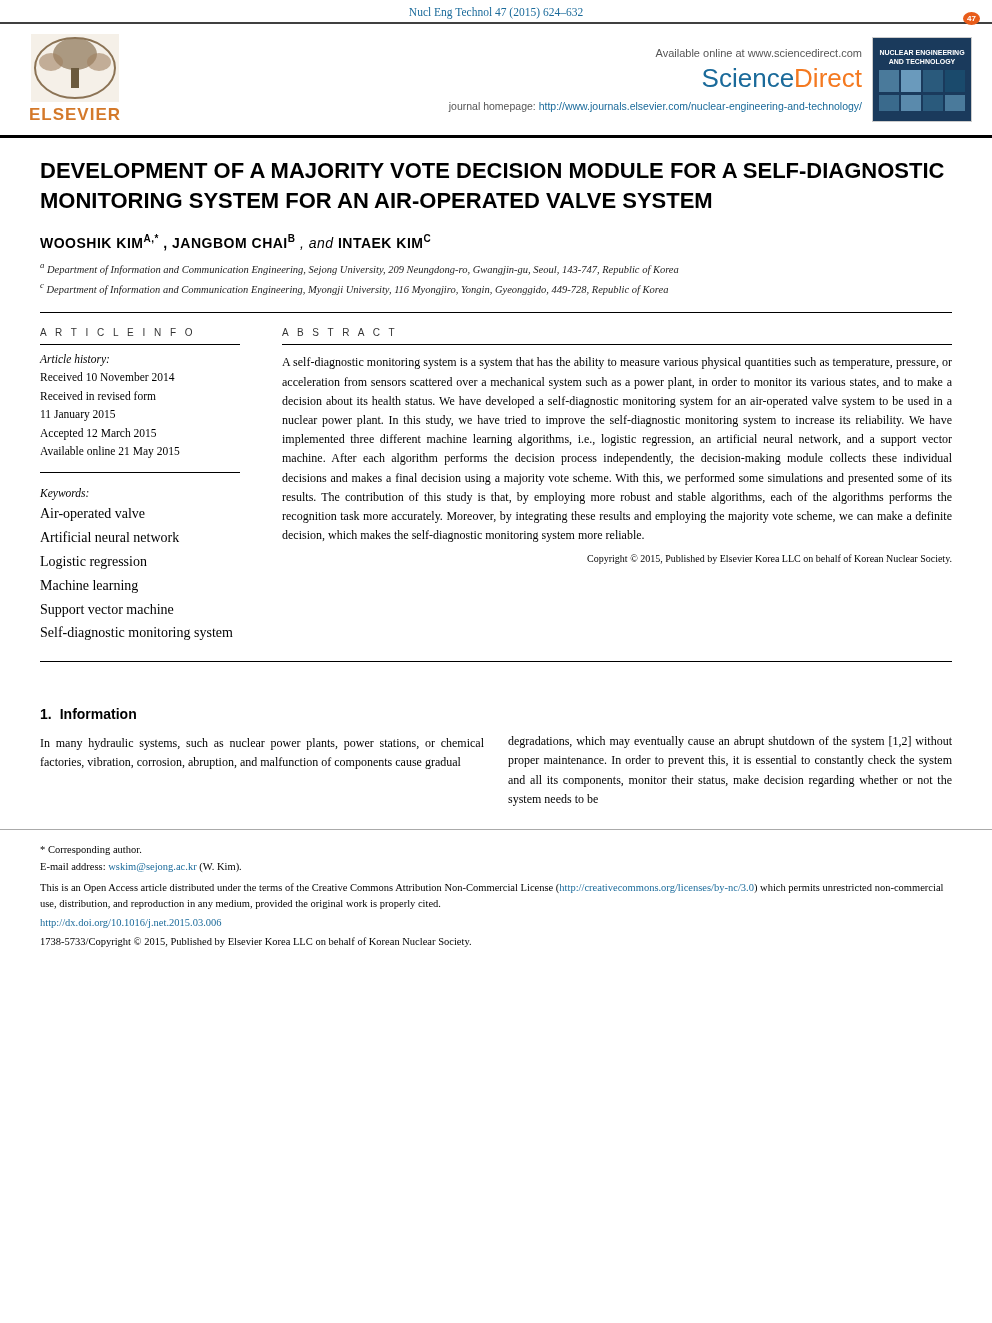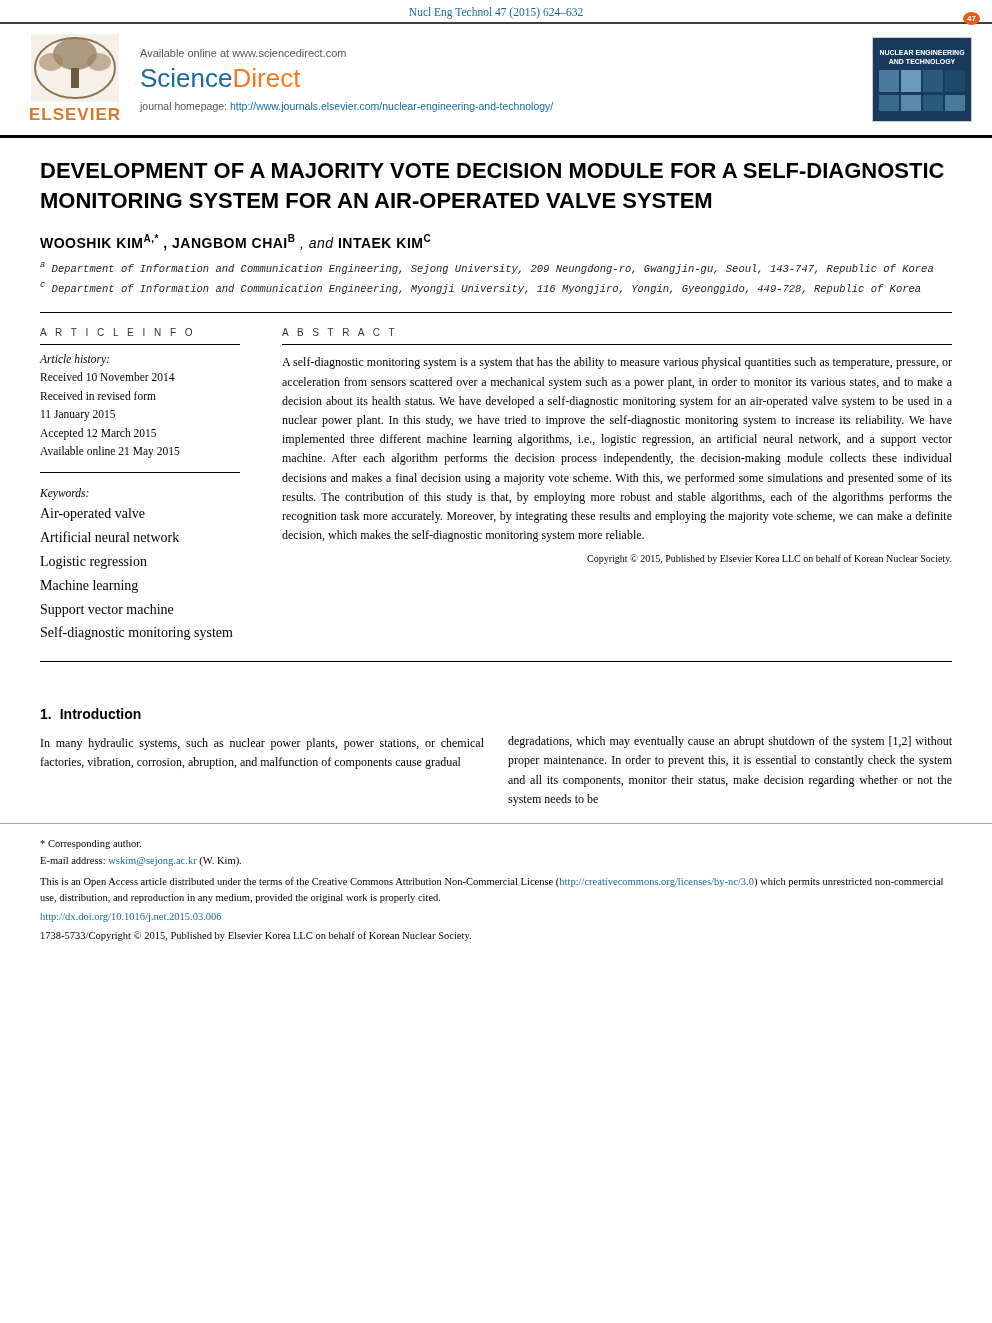--- a/index.html
+++ b/index.html
@@ -41,21 +41,21 @@
     .elsevier-brand {
       font-size: 17px;
       font-weight: bold;
       color: #d4792a;
       font-family: Arial, sans-serif;
       letter-spacing: 1px;
       margin-top: 3px;
     }
     .journal-center {
       flex: 1;
-      text-align: left;
+      text-align: right;
     }
     .available-text {
       font-size: 11px;
       color: #555;
       font-family: Arial, sans-serif;
       margin-bottom: 4px;
     }
     .sciencedirect-logo {
       font-size: 26px;
       color: #f47920;
@@ -129,21 +129,21 @@
     .authors-line .author-sep { font-style: italic; font-weight: normal; text-transform: none; font-size: 14px; }
 
     
     .affiliations {
       font-size: 10.5px;
       font-style: italic;
       color: #222;
       margin-bottom: 16px;
       line-height: 1.45;
     }
-    .affiliations p { margin-bottom: 2px; font-family: Liberation Mono, monospace; }
+    .affiliations p { margin-bottom: 2px; }
 
     
     .divider {
       border: none;
       border-top: 1px solid #000;
       margin: 14px 0;
     }
 
     
     .article-info-row {
@@ -252,21 +252,21 @@
     .body-text {
       font-size: 12px;
       line-height: 1.6;
       text-align: justify;
     }
 
     
     .footnote-section {
       padding: 12px 40px 10px;
       border-top: 1px solid #aaa;
-      margin-top: 14px;
+      margin-top: 20px;
     }
     .footnote-text {
       font-size: 10.5px;
       line-height: 1.6;
       color: #000;
     }
     .footnote-text a { color: #1a6a9a; text-decoration: none; }
 
     
     .tree-svg {
@@ -388,21 +388,21 @@
     </div>
   </div>
 
   <hr class="divider">
 </div>
 
 <div class="main-content">
   <div class="main-left">
     <div style="display:flex;align-items:baseline;gap:8px;margin-bottom:6px;">
       <span class="section-number">1.</span>
-      <span class="section-title">Introduction</span>
+      <span class="section-title">Information</span>
     </div>
     <div class="body-text">In many hydraulic systems, such as nuclear power plants, power stations, or chemical factories, vibration, corrosion, abruption, and malfunction of components cause gradual</div>
   </div>
   <div class="main-right">
     <div class="body-text" style="margin-top:26px;">degradations, which may eventually cause an abrupt shutdown of the system [1,2] without proper maintenance. In order to prevent this, it is essential to constantly check the system and all its components, monitor their status, make decision regarding whether or not the system needs to be</div>
   </div>
 </div>
 
 <div class="footnote-section">
   <div class="footnote-text">

